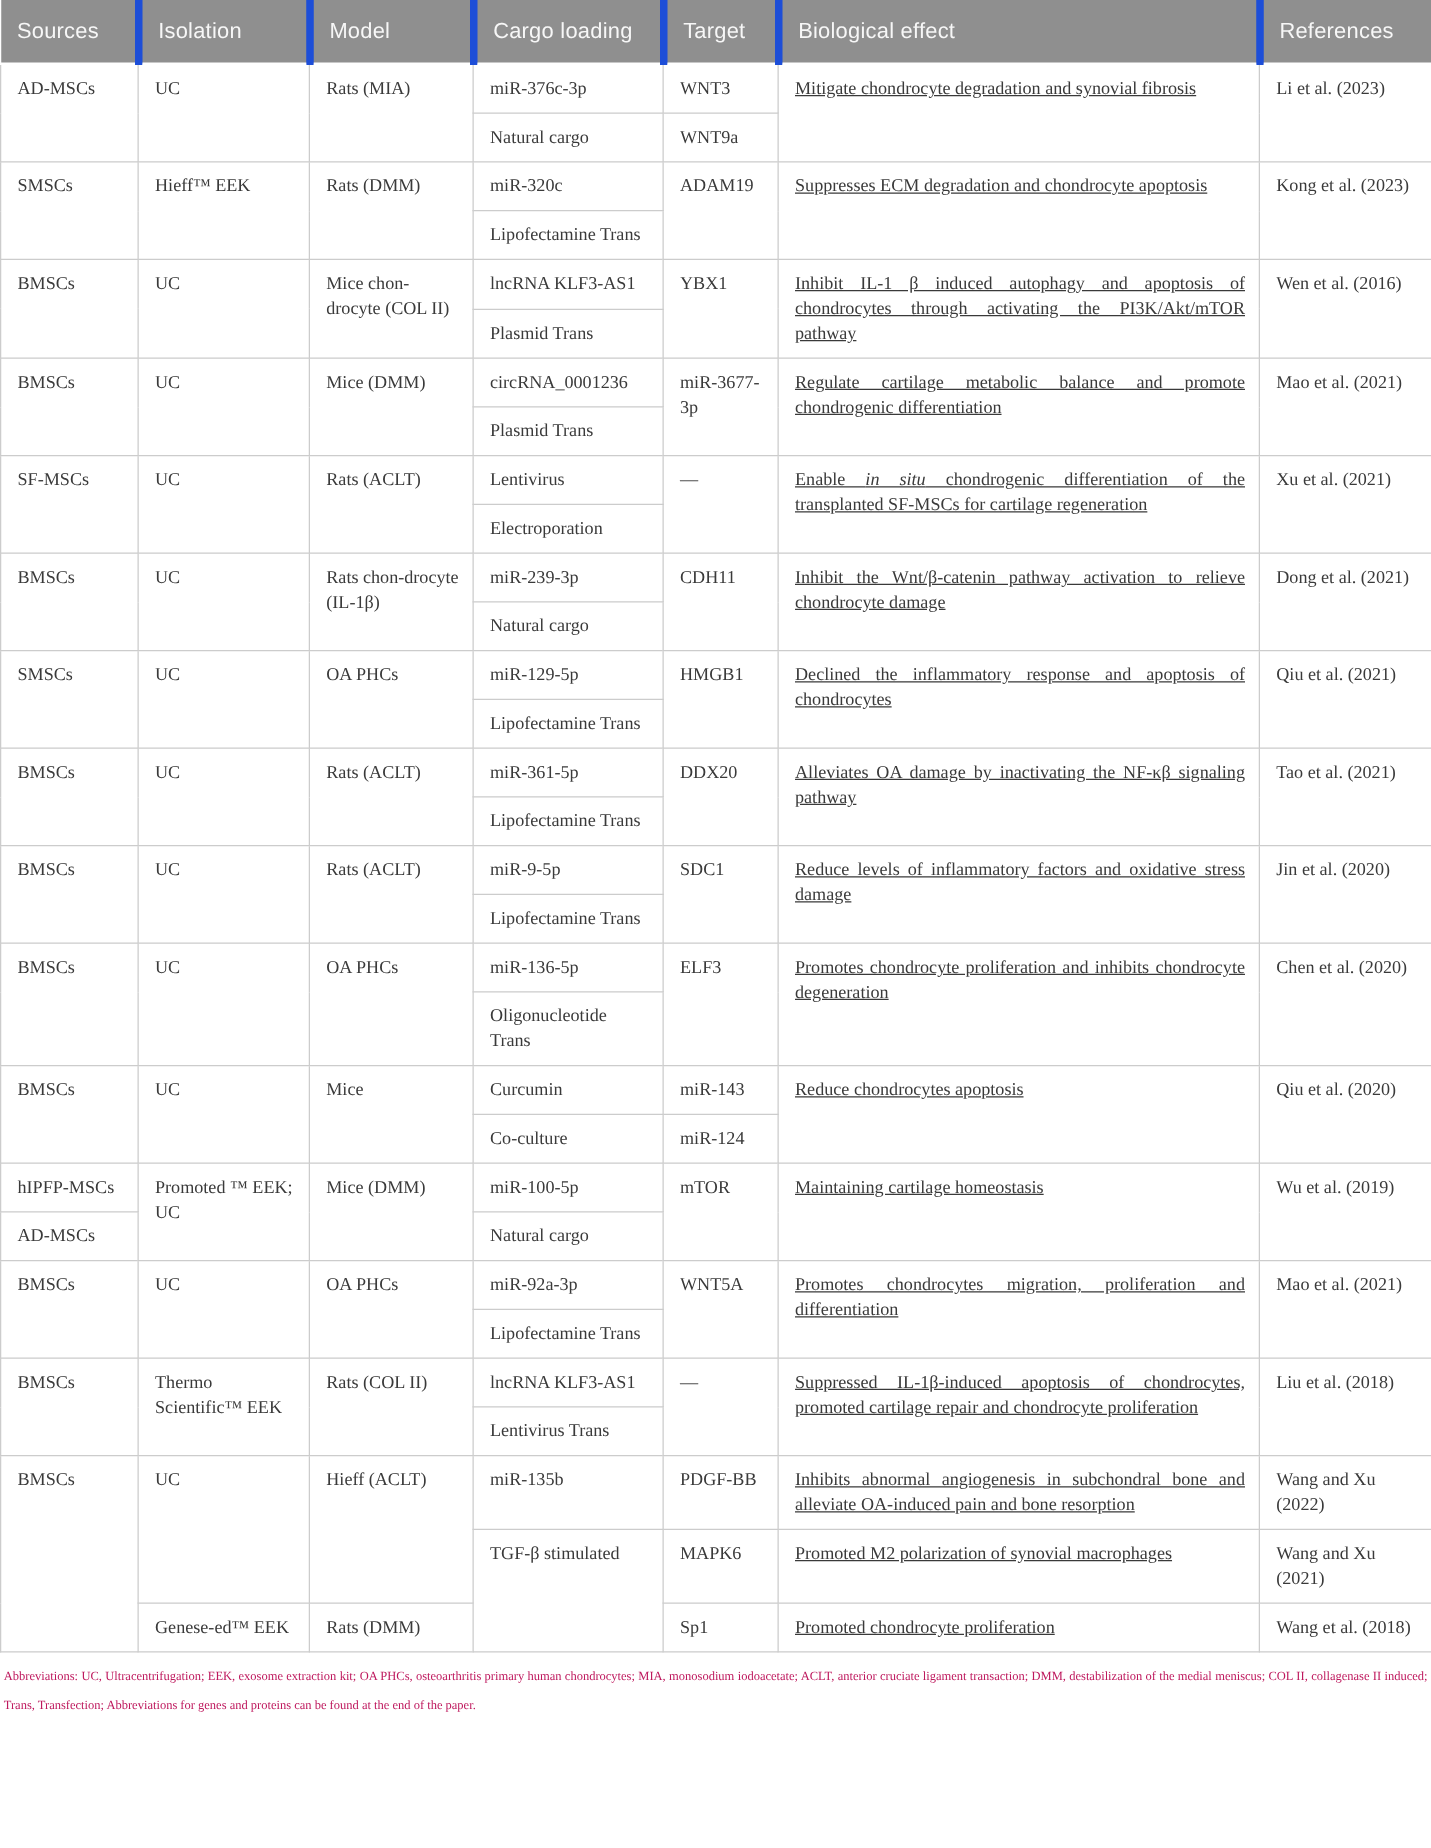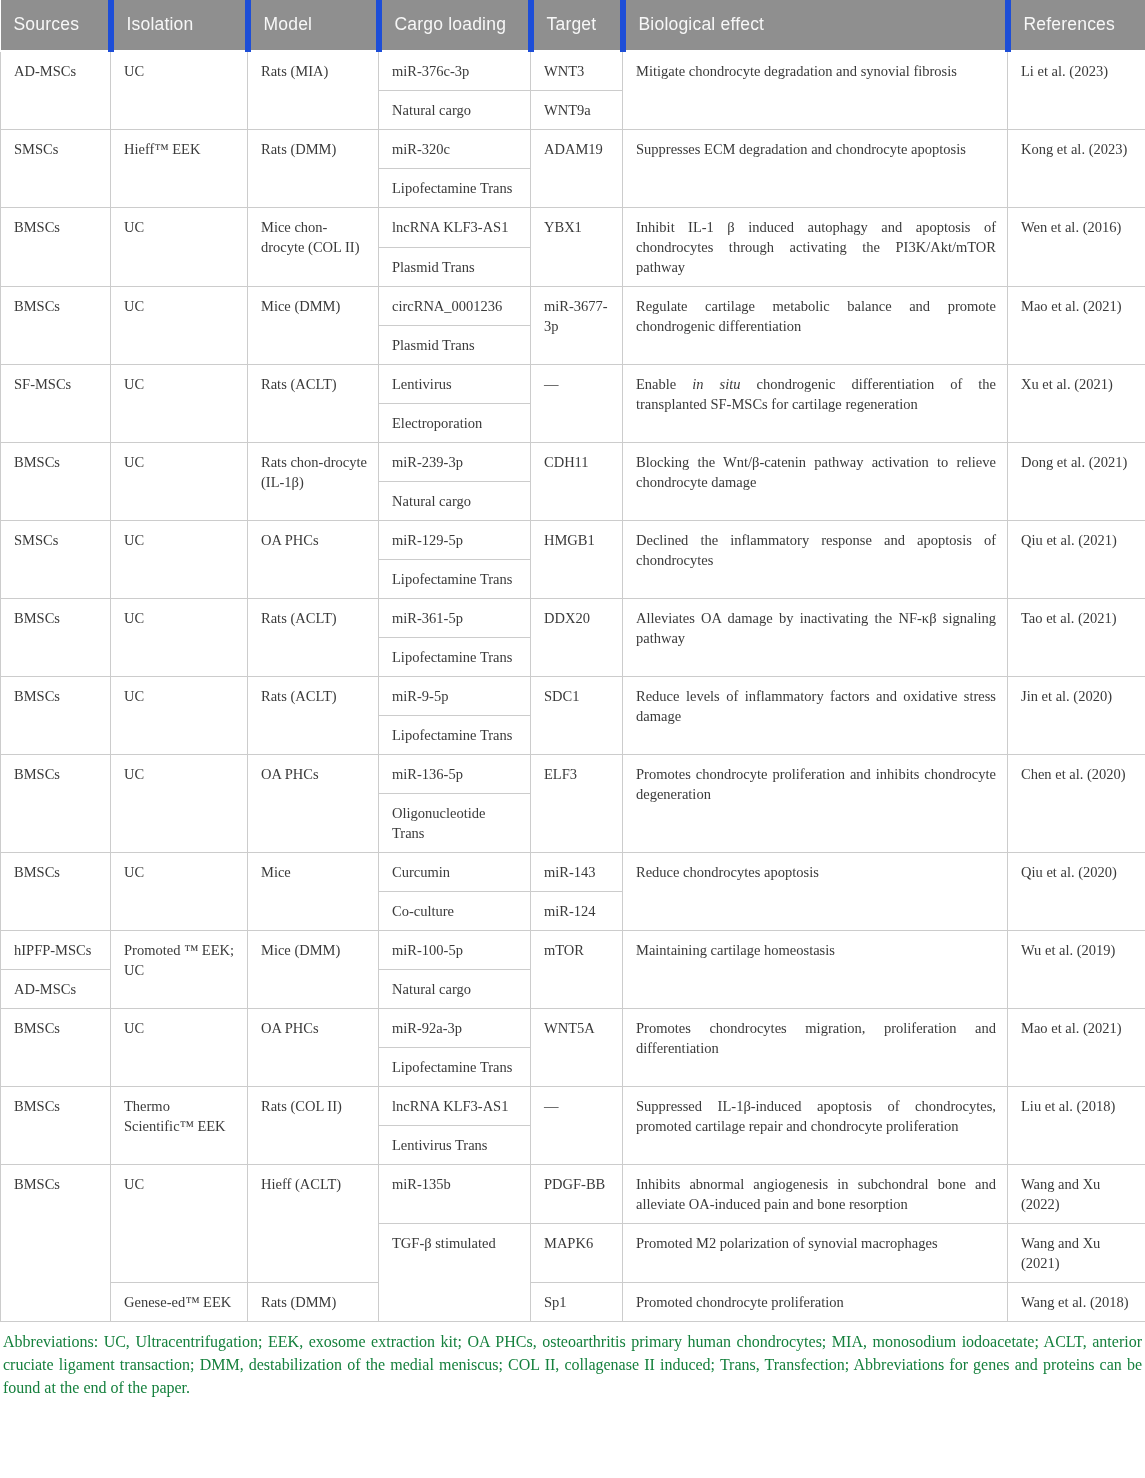--- a/index.html
+++ b/index.html
@@ -32,26 +32,26 @@
   thead th:first-child { border-left:none; }
   tbody td {
     border:1px solid #cccccc;
     vertical-align:top;
     padding:9px 11px 9px 13px;
     font-size:14.5px;
     line-height:20px;
     background:#ffffff;
     word-wrap:break-word;
   }
-  tbody td.col-5 { text-align:justify; }
+  tbody td.col-5 { text-align:justify;text-decoration:underline; }
   tbody td i { font-style:italic; }
   .footnote {
-    font-size:16px;
+    font-size:10px;
     line-height:23px;
-    color:#15803d;
+    color:#be185d;
     text-align:justify;
     padding:8px 3px 6px 3px;
   }
 </style>
 </head>
 <body>
 
 <div class="page">
   <table class="data-table">
     <colgroup>
@@ -135,21 +135,21 @@
         </tr>
         <tr>
           <td class="col-3">Electroporation</td>
         </tr>
         <tr>
           <td class="col-0" rowspan="2">BMSCs</td>
           <td class="col-1" rowspan="2">UC</td>
           <td class="col-2" rowspan="2">Rats chon-drocyte (IL-1β)</td>
           <td class="col-3">miR-239-3p</td>
           <td class="col-4" rowspan="2">CDH11</td>
-          <td class="col-5" rowspan="2">Blocking the Wnt/β-catenin pathway activation to relieve chondrocyte damage</td>
+          <td class="col-5" rowspan="2">Inhibit the Wnt/β-catenin pathway activation to relieve chondrocyte damage</td>
           <td class="col-6" rowspan="2">Dong et al. (2021)</td>
         </tr>
         <tr>
           <td class="col-3">Natural cargo</td>
         </tr>
         <tr>
           <td class="col-0" rowspan="2">SMSCs</td>
           <td class="col-1" rowspan="2">UC</td>
           <td class="col-2" rowspan="2">OA PHCs</td>
           <td class="col-3">miR-129-5p</td>

